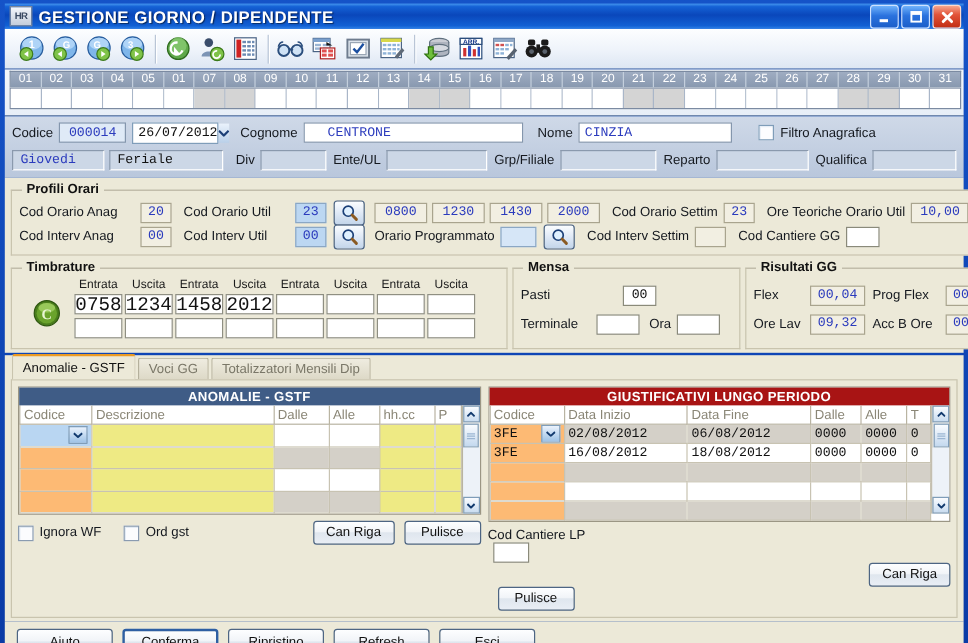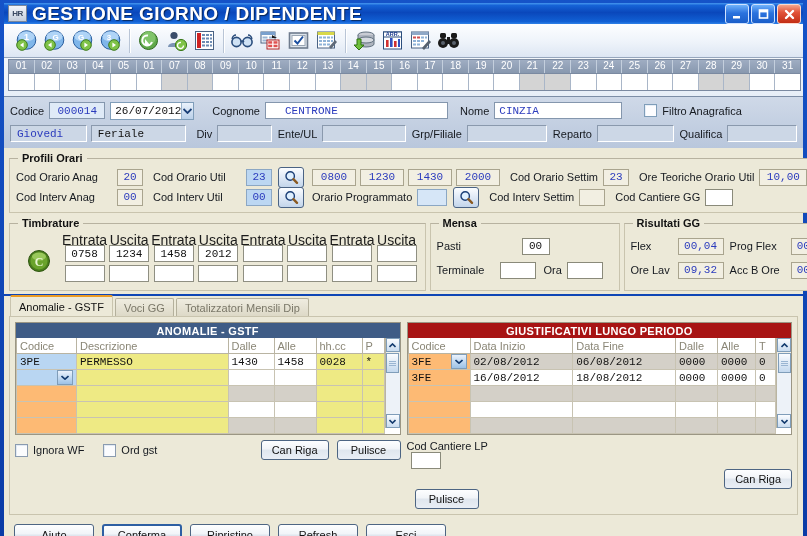--- a/index.html
+++ b/index.html
@@ -9,21 +9,21 @@
        background:linear-gradient(180deg,#1553c8 0%,#0a3ba6 100%);
        box-sizing:border-box;padding:3px 4px 4px 4px;}
 
   
   .titlebar{height:21px;display:flex;align-items:center;
             background:linear-gradient(180deg,#4596ef 0%,#1562d6 12%,#0a47bb 45%,#1160d4 88%,#2f82e8 100%);
             padding:0 2px;position:relative;}
   .hr-logo{width:17px;height:15px;margin:0 5px 0 2px;background:linear-gradient(180deg,#f3f6fb,#c4cddb);
            border:1px solid #7a879b;display:flex;align-items:center;justify-content:center;
            font-size:8px;font-weight:bold;color:#3b4a63;letter-spacing:-0.5px;}
-  .title-text{color:#fff;font-weight:bold;font-size:19px;letter-spacing:.4px;
+  .title-text{color:#fff;font-weight:bold;font-size:14px;letter-spacing:.4px;
               text-shadow:1px 1px 1px rgba(0,0,0,.55);flex:0 0 auto;}
   .win-btns{position:absolute;right:2px;top:1px;display:flex;gap:2px;}
   .wbtn{width:22px;height:18px;border:1px solid #cfe2ff;border-radius:3px;
         display:flex;align-items:center;justify-content:center;
         background:linear-gradient(180deg,#6fb2fb 0%,#2a72de 45%,#1b5ec9 100%);}
   .wbtn.close{background:linear-gradient(180deg,#f6a58c 0%,#e2543a 40%,#c22d14 100%);border-color:#ffd9cc;}
   .wbtn svg{display:block;}
 
   
   .toolbar{height:33px;background:linear-gradient(180deg,#fdfeff 0%,#eef3fa 55%,#dde6f3 100%);
@@ -83,23 +83,23 @@
   .inset{border:1px solid #a9a48e;background:#f2efe2;height:17px;box-sizing:border-box;
          display:flex;align-items:center;padding:0 4px;}
   .inset.sel{background:#bcd7f2;border-color:#8ba7c4;}
   .inset.blankbox{background:#d6e6f7;border:1px solid #8ba7c4;}
   .wbox{border:1px solid #8a8a7a;background:#fff;height:17px;box-sizing:border-box;
         display:flex;align-items:center;padding:0 4px;font-family:"Liberation Mono",monospace;
         font-size:11px;color:#111;}
 
   
   .tmb-col{display:flex;flex-direction:column;align-items:center;margin-right:2px;}
-  .tmb-head{font-size:14px;color:#1b1b1b;height:13px;}
+  .tmb-head{font-size:10px;color:#1b1b1b;height:13px;}
   .tmb-in{width:40px;height:17px;border:1px solid #8f8f82;background:#fff;box-sizing:border-box;
-          font-family:"Liberation Mono",monospace;font-size:11px;color:#111;
+          font-family:"Liberation Mono",monospace;font-size:16px;color:#111;
           display:flex;align-items:center;justify-content:center;margin-bottom:3px;}
 
   
   .tabs{display:flex;align-items:flex-end;height:20px;margin:2px 0 0 6px;}
   .tab{height:17px;padding:0 8px;display:flex;align-items:center;font-size:11px;
        border:1px solid #b4b09c;border-bottom:none;background:linear-gradient(180deg,#efece0,#ddd9c7);
        color:#7a7768;margin-right:2px;border-radius:2px 2px 0 0;cursor:pointer;}
   .tab.active{height:19px;background:#ece9d8;color:#111;border-color:#c9c4ae;
               border-top:2px solid #ec9b23;}
   .tabpanel{border:1px solid #c9c4ae;background:#ece9d8;padding:5px;margin:0 5px;}
@@ -437,21 +437,21 @@
           <div></div>
           <div></div>
         </div>
     </div>
   </div>
 
   <div class="idband">
     <div class="idrow">
       <span class="lab">Codice</span>
       <span class="fld" style="width:56px;justify-content:center;">000014</span>
-      <span class="combo" style="width:84px;margin-left:5px;">
+      <span class="combo" style="width:72px;margin-left:5px;">
         <span>26/07/2012</span>
         <span class="arrow">
           <svg width="9" height="6" viewBox="0 0 9 6">
               <path d="M0.5 1 L4.5 5 L8.5 1" fill="none" stroke="#1b3f77" stroke-width="1.8"></path>
             </svg>
         </span>
       </span>
       <span class="lab" style="margin-left:18px;">Cognome</span>
       <span class="fld white" style="width:183px;padding-left:19px;">CENTRONE</span>
       <span class="lab" style="margin-left:12px;">Nome</span>
@@ -644,28 +644,20 @@
                       <th>Codice</th>
                       <th>Descrizione</th>
                       <th>Dalle</th>
                       <th>Alle</th>
                       <th>hh.cc</th>
                       <th>P</th>
                     </tr>
                   </thead>
                   <tbody>
                     <tr>
-                      <td class="c-code">3PE</td>
-                      <td class="c-yel">PERMESSO</td>
-                      <td class="c-wht">1430</td>
-                      <td class="c-wht">1458</td>
-                      <td class="c-yel">0028</td>
-                      <td class="c-yel">*</td>
-                    </tr>
-                    <tr>
                       <td class="c-code">
                         <div class="cellcombo">
                           <span></span>
                           <span class="arrow">
                             <svg width="8" height="5" viewBox="0 0 8 5">
                               <path d="M0.5 1 L4 4.2 L7.5 1" fill="none" stroke="#123a6e" stroke-width="1.6"></path>
                             </svg>
                           </span>
                         </div>
                       </td>

